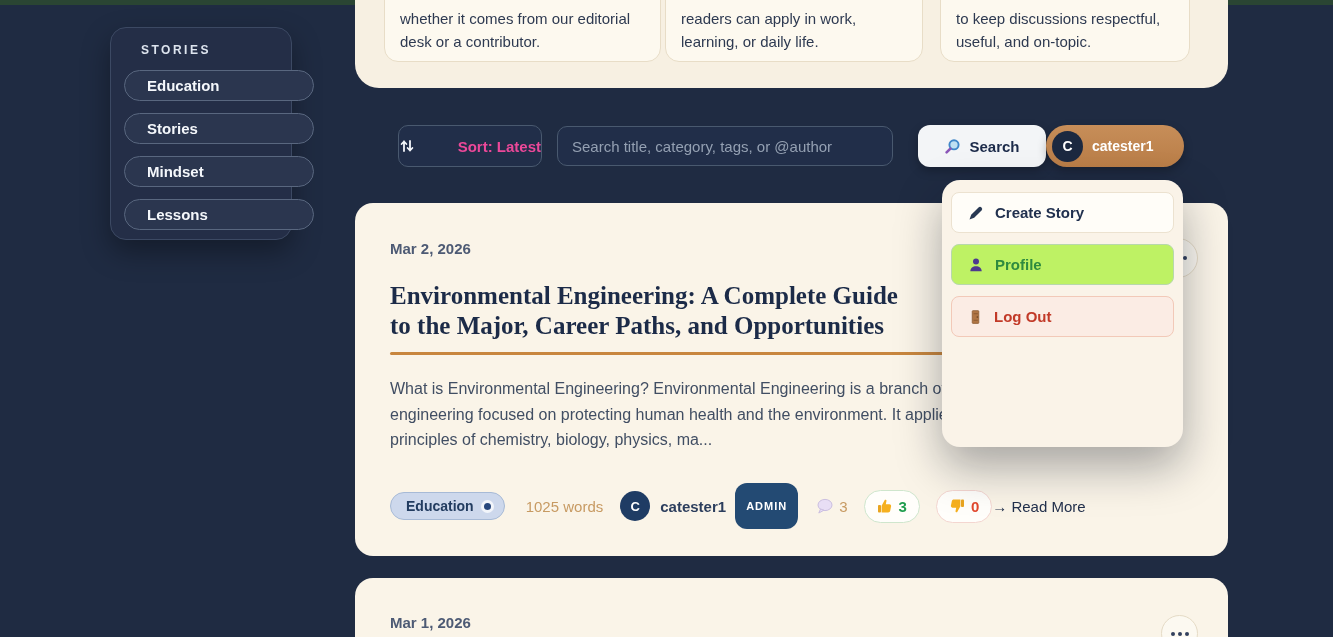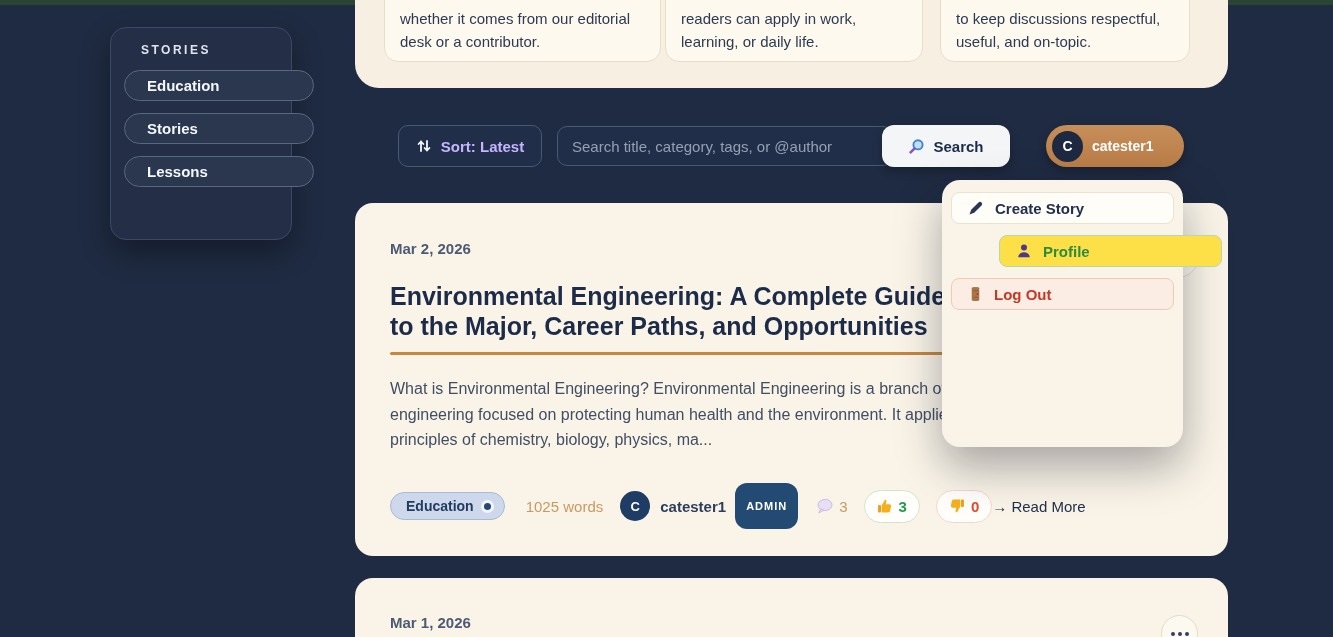--- a/index.html
+++ b/index.html
@@ -41,32 +41,32 @@
     color:#2e3a51; font-size:15px; line-height:23px;
   }
   .hero-card.c1 { left:29px;  width:277px; }
   .hero-card.c2 { left:310px; width:258px; }
   .hero-card.c3 { left:585px; width:250px; }
 
   
   .sort-btn {
     position:absolute; left:398px; top:125px; width:144px; height:42px;
     background:#212e49; border:1px solid #49596f; border-radius:10px;
-    display:flex; align-items:center; justify-content:center; gap:9px;
-    color:#c4b5fd; font-size:15px; font-weight:bold; cursor:pointer;
+    display:flex; align-items:center; justify-content:space-between; gap:9px;
+    color:#ec4899; font-size:15px; font-weight:bold; cursor:pointer;
   }
   .search-input {
     position:absolute; left:557px; top:126px; width:336px; height:40px;
     background:#212e49; border:1px solid #49596f; border-radius:10px;
     color:#cdd6e2; font-size:15px; padding:8px 14px; outline:none;
     font-family:"Liberation Sans", sans-serif;
   }
   .search-input::placeholder { color:#94a0b2; }
   .search-btn {
-    position:absolute; left:882px; top:125px; width:128px; height:42px;
+    position:absolute; left:918px; top:125px; width:128px; height:42px;
     background:#f3f5f7; border:none; border-radius:12px;
     display:flex; align-items:center; justify-content:center; gap:8px;
     color:#1c2b4a; font-size:15px; font-weight:bold; cursor:pointer;
     box-shadow:0 4px 10px rgba(0,0,0,.25);
   }
   .user-pill {
     position:absolute; left:1046px; top:125px; width:138px; height:42px;
     background:linear-gradient(180deg,#c78e59,#b97d47); border-radius:21px;
     display:flex; align-items:center; padding-left:6px; gap:9px; cursor:pointer;
     box-shadow:0 4px 10px rgba(0,0,0,.25);
@@ -87,21 +87,21 @@
   .post-2 { top:578px; height:80px; }
   .kebab {
     position:absolute; border-radius:50%;
     background:#fcf9f1; border:1px solid #e5dbc6;
     display:flex; align-items:center; justify-content:center; gap:3px; cursor:pointer;
   }
   .kebab i { width:4px; height:4px; border-radius:50%; background:#32405e; }
   .post-date { position:absolute; left:35px; color:#4d5a74; font-size:15px; font-weight:bold; }
   .post-title {
     position:absolute; left:35px; top:78px;
-    font-family:Liberation Sans, sans-serif; font-weight:bold;
+    font-family:Liberation Serif, serif; font-weight:bold;
     font-size:25px; line-height:30px; color:#1c2b48; white-space:pre-line;
   }
   .title-rule { position:absolute; left:35px; top:149px; width:567px; height:3px; background:#c8863e; border-radius:2px; }
   .post-excerpt {
     position:absolute; left:35px; top:173px; width:590px;
     color:#414e63; font-size:16px; line-height:25.5px;
   }
   .meta-row {
     position:absolute; left:35px; top:286px; height:34px;
     display:flex; align-items:center;
@@ -136,26 +136,26 @@
   .read-more { color:#22304c; font-size:15px; cursor:pointer; }
 
   
   .user-menu {
     position:absolute; left:942px; top:180px; width:241px; height:267px;
     background:#faf3e8; border-radius:18px; z-index:50;
     box-shadow:0 20px 45px rgba(12,18,32,.35);
     padding:12px 9px 0 9px;
   }
   .menu-item {
-    position:relative; width:223px; height:32px; margin:0 auto 11px auto;
+    position:relative; width:223px; height:41px; margin:0 auto 11px auto;
     background:#fffdf8; border:1.5px solid #ece2d0; border-radius:8px;
     display:flex; align-items:center; gap:11px; padding-left:16px;
     color:#21304e; font-size:15px; font-weight:bold; cursor:pointer;
   }
-  .menu-item.success { background:#fde047; border-color:#b7d8ac; color:#2e8b3f;margin-left:48px; }
+  .menu-item.success { background:#bef264; border-color:#b7d8ac; color:#2e8b3f; }
   .menu-item.danger  { background:#fbece4; border-color:#f2c9b8; color:#c23a28; }
   .menu-badge {
     position:absolute; right:9px; top:7px; width:26px; height:26px; border-radius:50%;
     background:radial-gradient(circle at 35% 30%, #ffbe3d, #f1790e);
     display:flex; align-items:center; justify-content:center;
     color:#fff; font-size:13px; font-weight:bold;
   }
   .icon { display:inline-flex; }
 </style>
 </head>
@@ -163,20 +163,23 @@
 
 <div class="topbar"></div>
 
 <nav class="sidebar">
   <div class="sidebar-heading">STORIES</div>
   <div class="side-pill">
       <span>Education</span>
     </div>
   <div class="side-pill">
       <span>Stories</span>
+    </div>
+  <div class="side-pill">
+      <span>Mindset</span>
     </div>
   <div class="side-pill">
       <span>Lessons</span>
     </div>
 </nav>
 
 <section class="hero">
   <div class="hero-card c1"><span>whether it comes from our editorial desk or a contributor.</span></div>
   <div class="hero-card c2"><span>readers can apply in work, learning, or daily life.</span></div>
   <div class="hero-card c3"><span>to keep discussions respectful, useful, and on-topic.</span></div>

